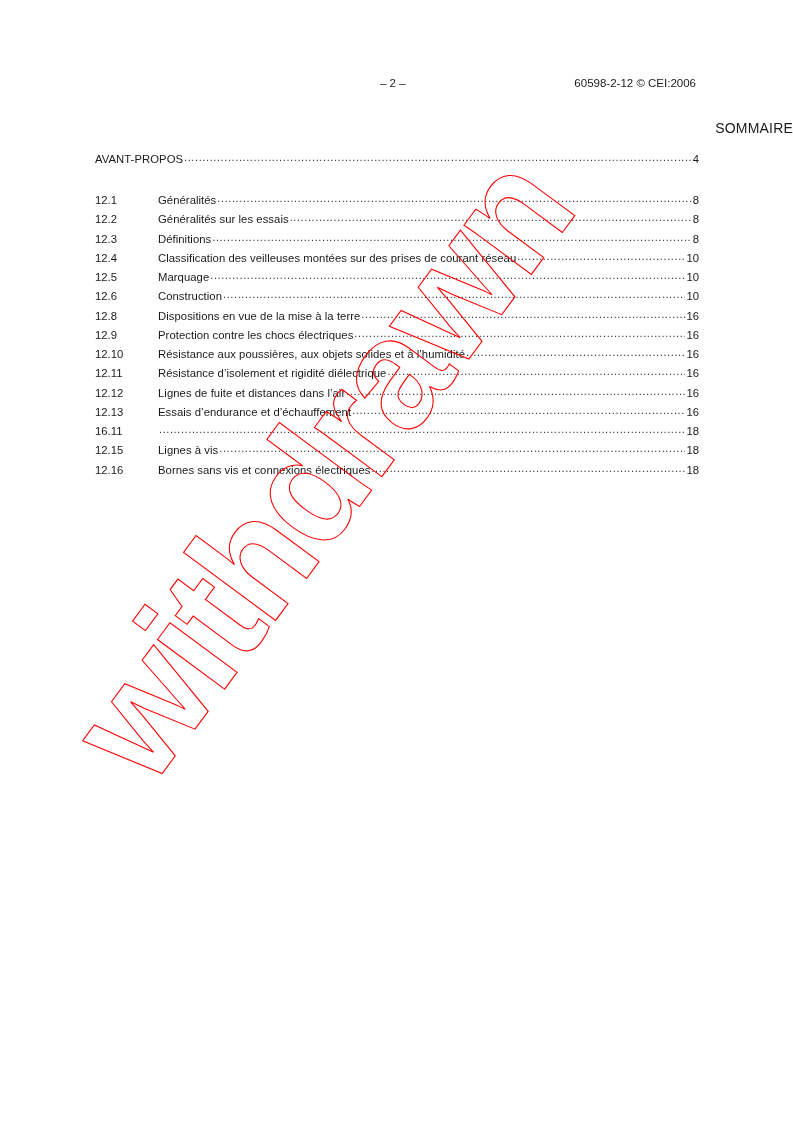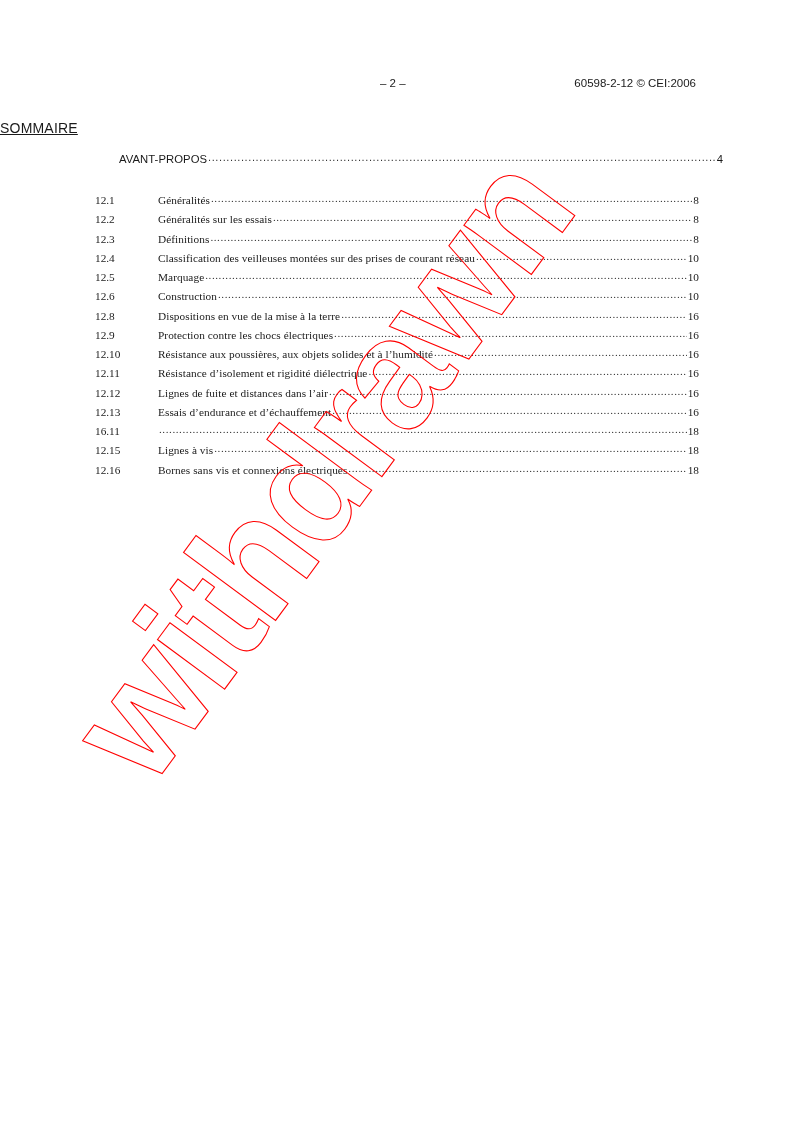--- a/index.html
+++ b/index.html
@@ -1,31 +1,31 @@
 <!DOCTYPE html>
 <html><head>
 <meta charset="utf-8">
 <style>
   html, body { margin:0; padding:0; background:#ffffff; }
   body { width:793px; height:1122px; position:relative; overflow:hidden;
          font-family:"Liberation Sans", sans-serif; color:#1a1a1a; }
   .page-header { position:absolute; top:77px; left:0; width:793px; height:16px; font-size:11.5px; }
   .page-num { position:absolute; left:380px; top:0; }
   .doc-ref { position:absolute; right:97px; top:0; }
-  .toc-title { position:absolute; top:120px; left:0; width:793px; text-align:left; font-size:14px; letter-spacing:0.2px;text-decoration:underline; }
+  .toc-title { position:absolute; top:120px; left:0; width:793px; text-align:right; font-size:14px; letter-spacing:0.2px; }
   .toc { position:absolute; left:95px; width:604px; font-size:11.3px; }
   .toc-row { display:flex; align-items:baseline; height:19.25px; white-space:nowrap; }
   .toc-num { width:63px; flex:0 0 63px; }
   .toc-text { flex:0 0 auto; letter-spacing:0.05px; }
   .leader { flex:1 1 auto; overflow:hidden; margin:0 1px; position:relative; height:12px; }
   .leader::after { content:"........................................................................................................................................................................................................................................................................";
                    position:absolute; left:0; bottom:0; letter-spacing:0.6px; font-size:11px; color:#333; }
   .toc-page { flex:0 0 auto; text-align:right; }
-  .foreword { top:151px;margin-left:24px; }
-  .clauses { top:192px;font-family:Liberation Serif, serif; }
+  .foreword { top:151px; }
+  .clauses { top:192px; }
   .watermark { position:absolute; left:0; top:0; width:793px; height:1122px; pointer-events:none; }
 </style>
 </head>
 <body>
 
 <div class="page-header">
   <span class="page-num">– 2 –</span>
   <span class="doc-ref">60598-2-12 © CEI:2006</span>
 </div>
 

